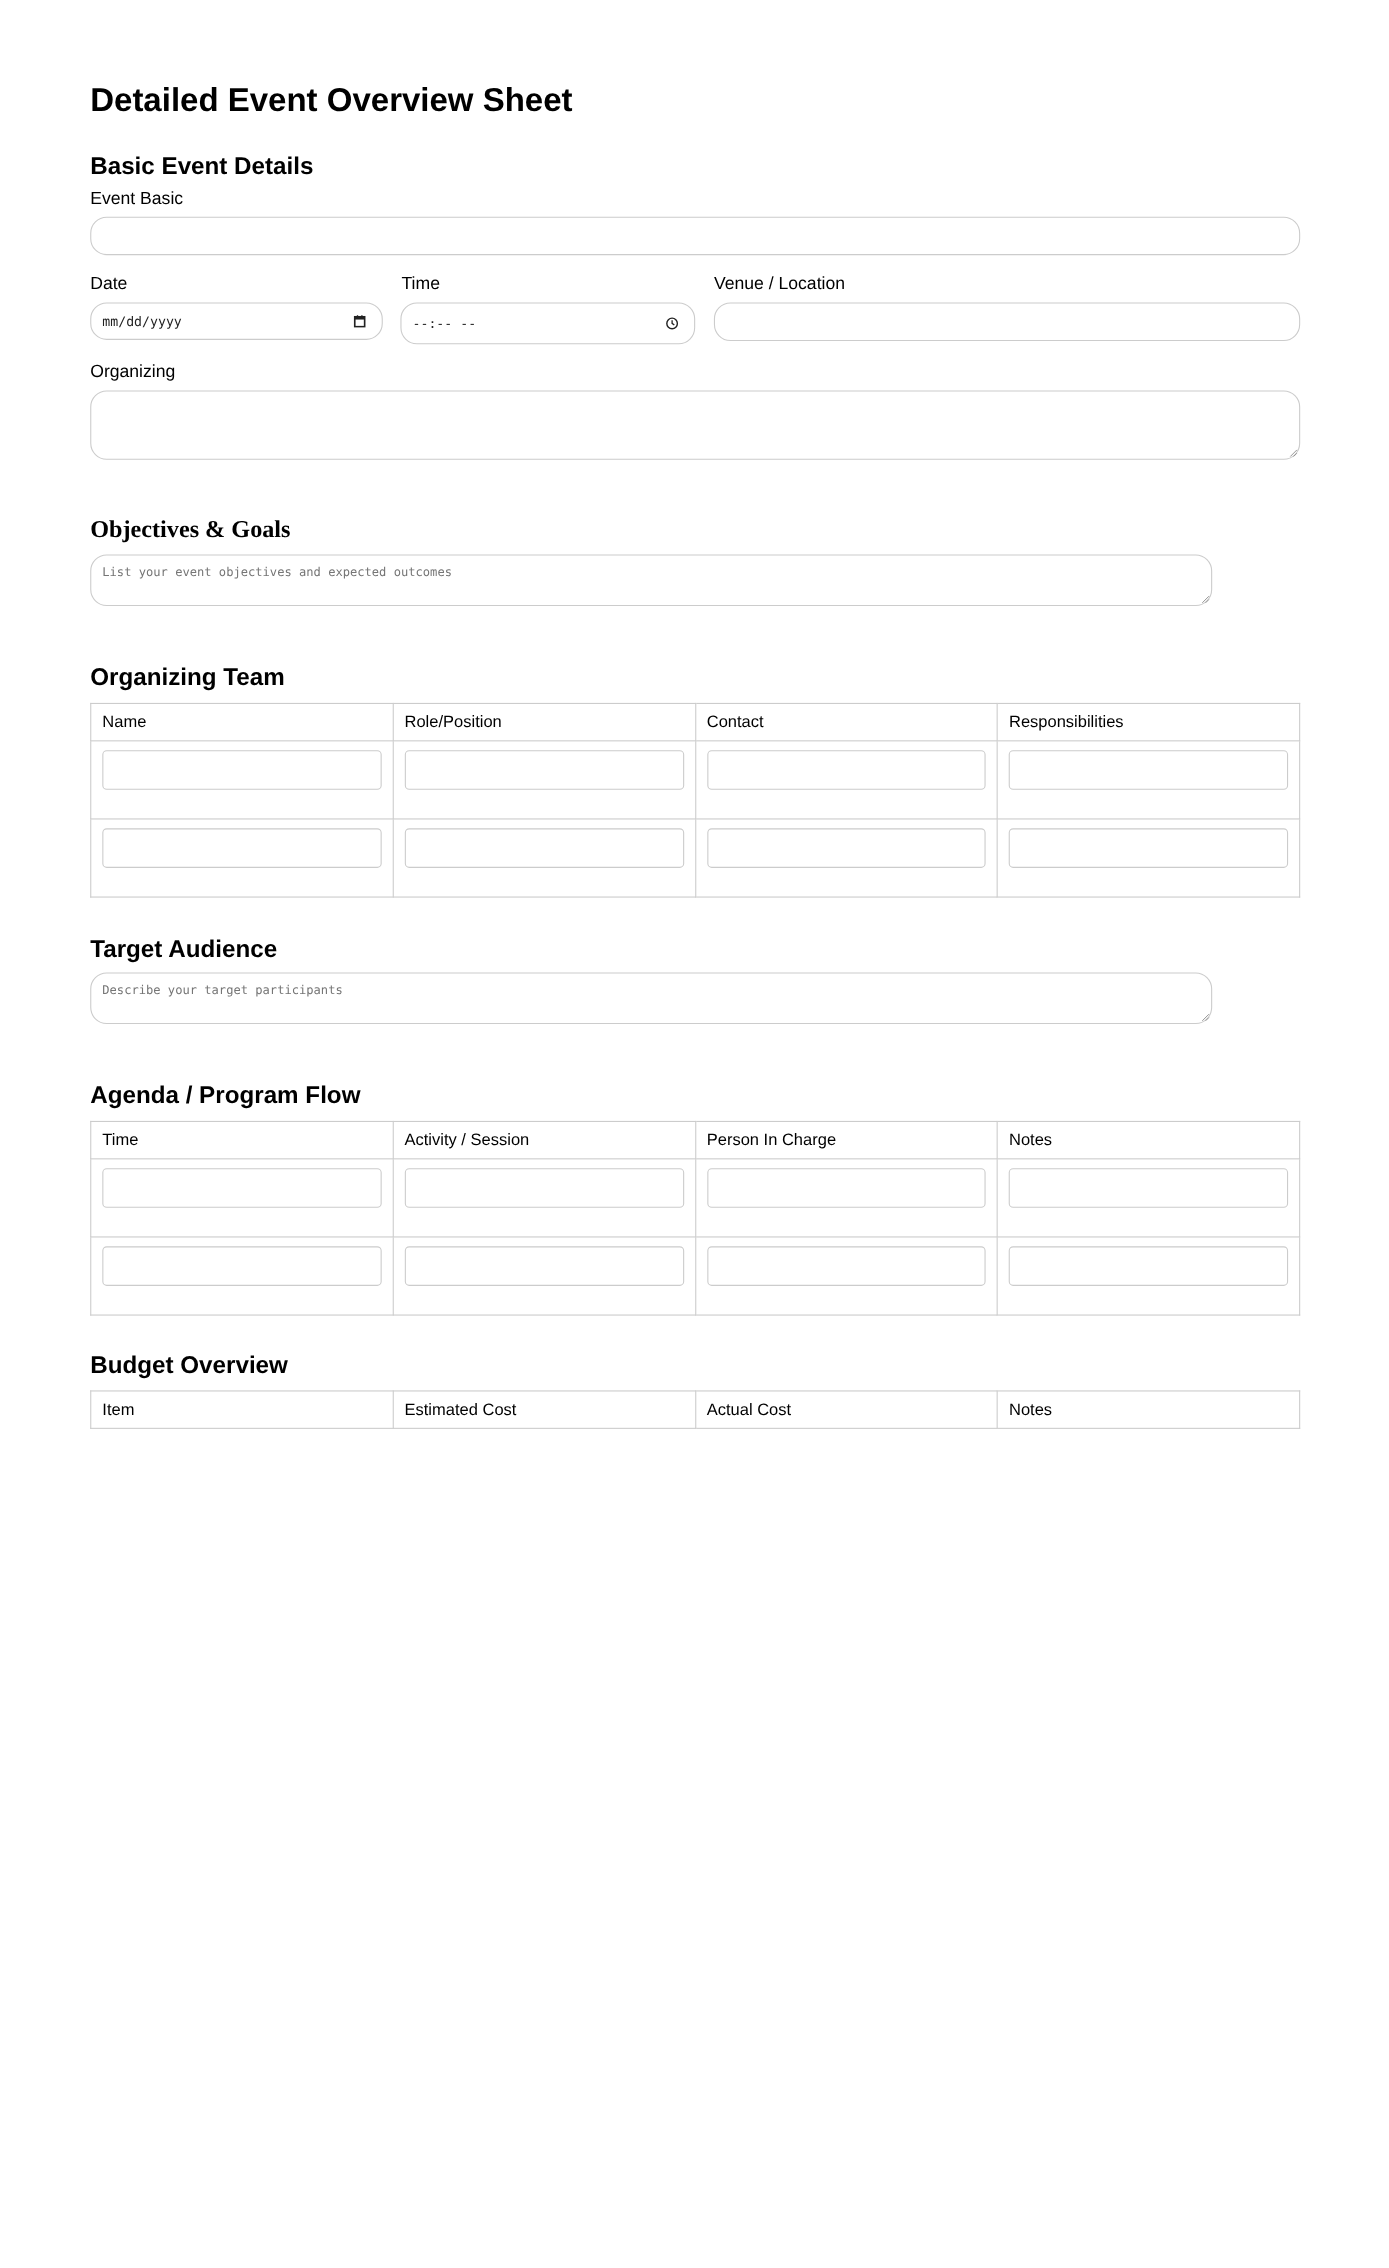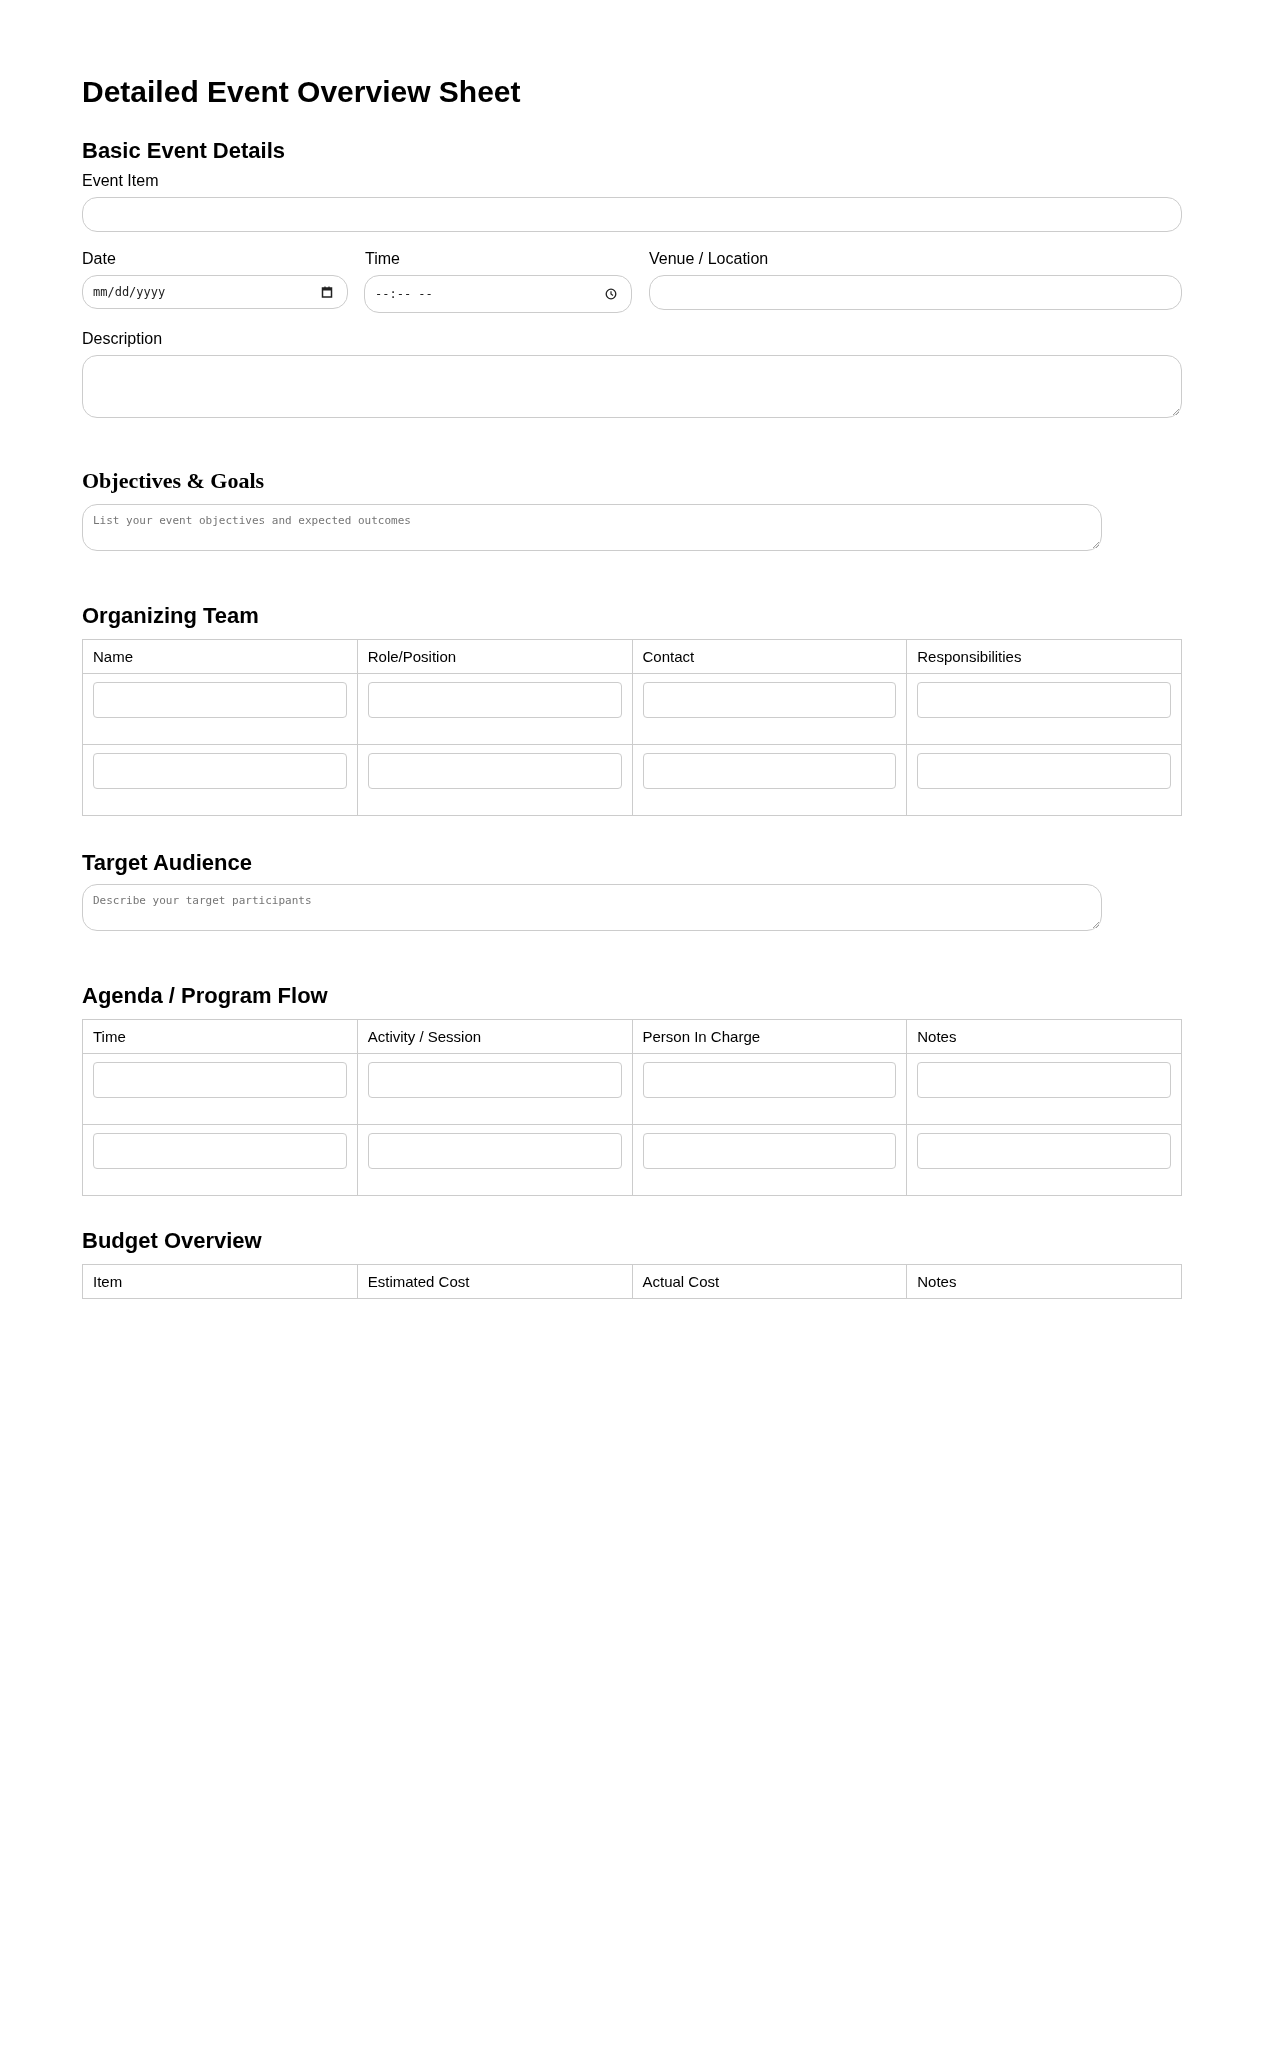--- a/index.html
+++ b/index.html
@@ -61,21 +61,21 @@
 </style>
 </head>
 <body>
 
 <div class="page">
 
   <h1>Detailed Event Overview Sheet</h1>
 
   <h2 style="top:138px;">Basic Event Details</h2>
 
-  <div class="label" style="left:0; top:172px;">Event Item</div>
+  <div class="label" style="left:0; top:172px;">Event Basic</div>
   <div class="input" style="left:0; top:197px; width:1100px; height:35px;"></div>
 
   <div class="label" style="left:0; top:250px;">Date</div>
   <div class="input" style="left:0; top:275px; width:266px; height:34px;">
     <span class="ph">mm/dd/yyyy</span>
     <svg class="icon" viewBox="0 0 12 12">
       <rect x="1.5" y="2" width="9" height="9" fill="none" stroke="#222" stroke-width="1.5"></rect>
       <rect x="1.5" y="2" width="9" height="2.5" fill="#222"></rect>
       <line x1="4" y1="0.5" x2="4" y2="2.5" stroke="#222" stroke-width="1.2"></line>
       <line x1="8" y1="0.5" x2="8" y2="2.5" stroke="#222" stroke-width="1.2"></line>
@@ -87,21 +87,21 @@
     <span class="ph">--:-- --</span>
     <svg class="icon" viewBox="0 0 12 12">
       <circle cx="6" cy="6" r="4.8" fill="none" stroke="#222" stroke-width="1.3"></circle>
       <polyline points="6,3.2 6,6 8,7.5" fill="none" stroke="#222" stroke-width="1.2"></polyline>
     </svg>
   </div>
 
   <div class="label" style="left:567px; top:250px;">Venue / Location</div>
   <div class="input" style="left:567px; top:275px; width:533px; height:35px;"></div>
 
-  <div class="label" style="left:0; top:330px;">Description</div>
+  <div class="label" style="left:0; top:330px;">Organizing</div>
   <div class="input textarea" style="left:0; top:355px; width:1100px; height:63px;">
     <svg class="grip" viewBox="0 0 8 8">
       <line x1="1" y1="7" x2="7" y2="1" stroke="#888" stroke-width="0.8"></line>
       <line x1="4" y1="7" x2="7" y2="4" stroke="#888" stroke-width="0.8"></line>
     </svg>
   </div>
 
   <h2 style="top:468px;font-family:Liberation Serif, serif;">Objectives &amp; Goals</h2>
   <div class="input textarea" style="left:0; top:504px; width:1020px; height:47px;">
     <span class="tph">List your event objectives and expected outcomes</span>

